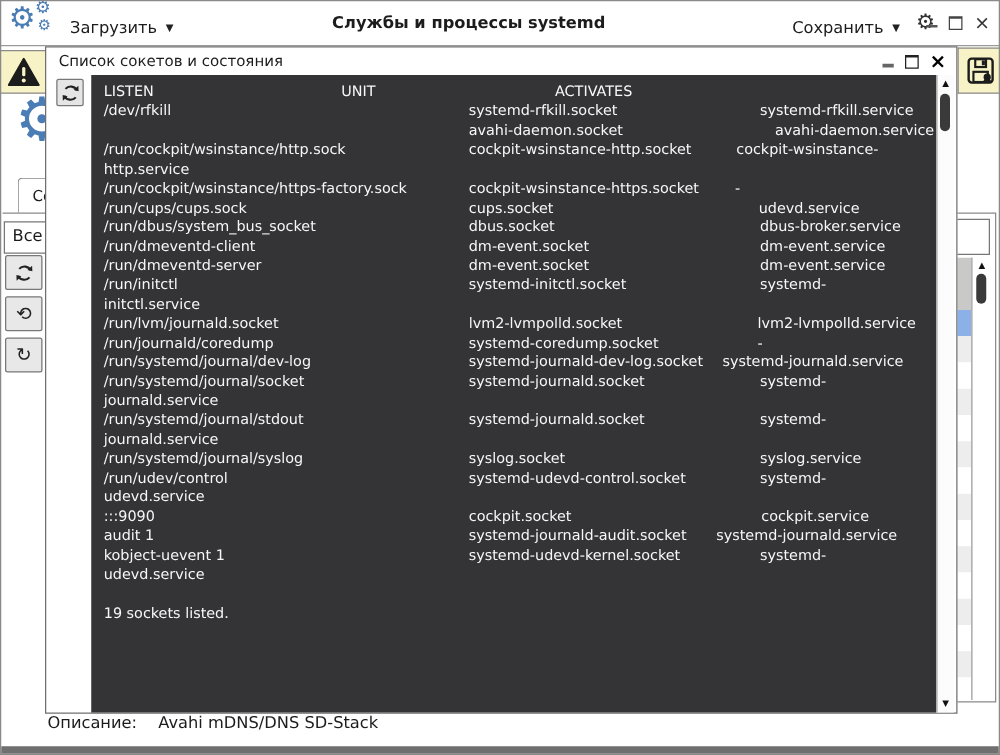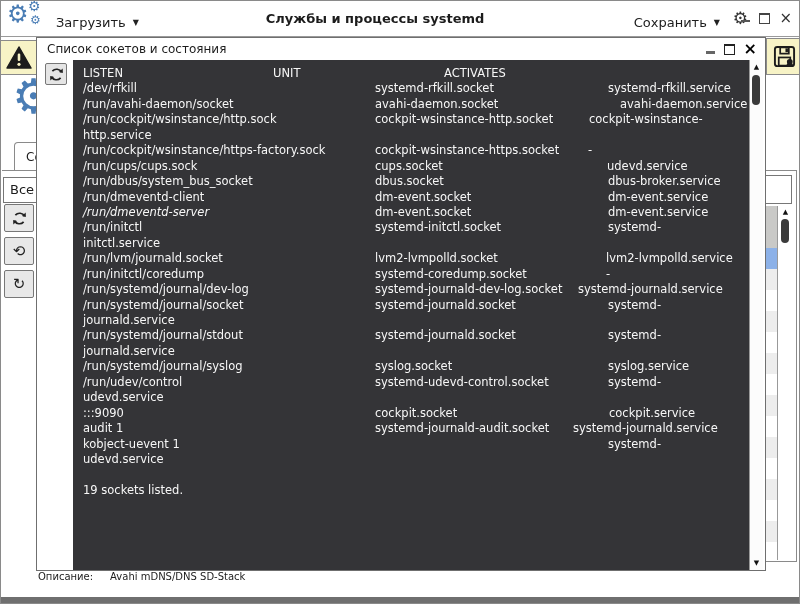--- a/index.html
+++ b/index.html
@@ -36,21 +36,21 @@
   .tb1{top:33px;} .tb2{top:66px;} .tb3{top:99px;}
   
   .save-btn{position:absolute;left:766px;top:38px;width:34px;height:35px;background:#f7f3c6;border:1px solid #8a8a8a;border-right:none;z-index:1;display:flex;align-items:center;justify-content:center;}
   .right-table{position:absolute;left:753px;top:170px;width:44px;height:392px;border:1px solid #8a8a8a;background:#fff;z-index:1;box-sizing:border-box;}
   .rt-header{position:absolute;left:5px;top:4px;width:31px;height:27px;border:1px solid #777;background:#fff;}
   .rt-body{position:absolute;left:1px;top:35px;width:22px;bottom:1px;overflow:hidden;}
   .rt-scroll{position:absolute;left:23px;top:35px;width:15px;bottom:1px;border-left:1px solid #999;background:#fff;}
   .rt-scroll .arr{position:absolute;left:0;right:0;text-align:center;font-size:7px;color:#111;}
   .rt-thumb{position:absolute;left:3px;top:13px;width:8px;height:24px;background:#3a3a3a;border-radius:4px;}
   
-  .status-row{position:absolute;left:38px;top:571px;font-size:10px;display:flex;gap:17px;z-index:1;}
+  .status-row{position:absolute;left:38px;top:571px;font-size:13px;display:flex;gap:17px;z-index:1;}
   
   .dialog{position:absolute;left:36px;top:37px;width:728px;height:532px;background:#fff;border:1px solid #6f6f6f;z-index:10;box-sizing:content-box;}
   .dialog-titlebar{height:22px;display:flex;align-items:center;padding:0 8px 0 10px;font-size:12px;}
   .dialog-controls{margin-left:auto;display:flex;align-items:center;gap:9px;}
   .dlg-min{width:9px;height:3px;background:#666;margin-top:7px;}
   .dlg-max{width:9px;height:8px;border:1px solid #222;border-top:2px solid #222;}
   .dlg-close{font-size:16px;line-height:14px;font-weight:bold;color:#000;}
   .dialog-refresh{position:absolute;left:8px;top:25px;width:22px;height:22px;background:#e5e5e5;border:1px solid #777;border-radius:2px;display:flex;align-items:center;justify-content:center;box-sizing:border-box;}
   .terminal{position:absolute;left:36px;top:22px;width:676px;bottom:0;background:#343437;color:#f7f7f7;font-size:11.5px;overflow:hidden;padding-top:6px;box-sizing:border-box;}
   .t-line{position:relative;height:15.45px;}
@@ -181,21 +181,20 @@
         <span style="left: 10px;">LISTEN</span>
         <span style="left: 200px;">UNIT</span>
         <span style="left: 371px;">ACTIVATES</span>
       </div>
       <div class="t-line">
         <span style="left: 10px;">/dev/rfkill</span>
         <span style="left: 302px;">systemd-rfkill.socket</span>
         <span style="left: 535px;">systemd-rfkill.service</span>
       </div>
       <div class="t-line">
-        <span style="left: 10px;">/run/avahi-daemon/socket</span>
         <span style="left: 302px;">avahi-daemon.socket</span>
         <span style="left: 547px;">avahi-daemon.service</span>
       </div>
       <div class="t-line">
         <span style="left: 10px;">/run/cockpit/wsinstance/http.sock</span>
         <span style="left: 302px;">cockpit-wsinstance-http.socket</span>
         <span style="left: 516px;">cockpit-wsinstance-</span>
       </div>
       <div class="t-line">
         <span style="left: 10px;">http.service</span>
@@ -214,39 +213,39 @@
         <span style="left: 10px;">/run/dbus/system_bus_socket</span>
         <span style="left: 302px;">dbus.socket</span>
         <span style="left: 535px;">dbus-broker.service</span>
       </div>
       <div class="t-line">
         <span style="left: 10px;">/run/dmeventd-client</span>
         <span style="left: 302px;">dm-event.socket</span>
         <span style="left: 535px;">dm-event.service</span>
       </div>
       <div class="t-line">
-        <span style="left: 10px; font-style: italic;">/run/dmeventd-server</span>
+        <span style="left: 10px;">/run/dmeventd-server</span>
         <span style="left: 302px;">dm-event.socket</span>
         <span style="left: 535px;">dm-event.service</span>
       </div>
       <div class="t-line">
         <span style="left: 10px;">/run/initctl</span>
         <span style="left: 302px;">systemd-initctl.socket</span>
         <span style="left: 535px;">systemd-</span>
       </div>
       <div class="t-line">
         <span style="left: 10px;">initctl.service</span>
       </div>
       <div class="t-line">
         <span style="left: 10px;">/run/lvm/journald.socket</span>
         <span style="left: 302px;">lvm2-lvmpolld.socket</span>
         <span style="left: 533px;">lvm2-lvmpolld.service</span>
       </div>
       <div class="t-line">
-        <span style="left: 10px;">/run/initctl/coredump</span>
+        <span style="left: 10px;">/run/journald/coredump</span>
         <span style="left: 302px;">systemd-coredump.socket</span>
         <span style="left: 533px;">-</span>
       </div>
       <div class="t-line">
         <span style="left: 10px;">/run/systemd/journal/dev-log</span>
         <span style="left: 302px;">systemd-journald-dev-log.socket</span>
         <span style="left: 505px;">systemd-journald.service</span>
       </div>
       <div class="t-line">
         <span style="left: 10px;">/run/systemd/journal/socket</span>
@@ -282,20 +281,21 @@
         <span style="left: 302px;">cockpit.socket</span>
         <span style="left: 536px;">cockpit.service</span>
       </div>
       <div class="t-line">
         <span style="left: 10px;">audit 1</span>
         <span style="left: 302px;">systemd-journald-audit.socket</span>
         <span style="left: 500px;">systemd-journald.service</span>
       </div>
       <div class="t-line">
         <span style="left: 10px;">kobject-uevent 1</span>
+        <span style="left: 302px;">systemd-udevd-kernel.socket</span>
         <span style="left: 535px;">systemd-</span>
       </div>
       <div class="t-line">
         <span style="left: 10px;">udevd.service</span>
       </div>
       <div class="t-line"></div>
       <div class="t-line">
         <span style="left: 10px;">19 sockets listed.</span>
       </div>
     </div>

